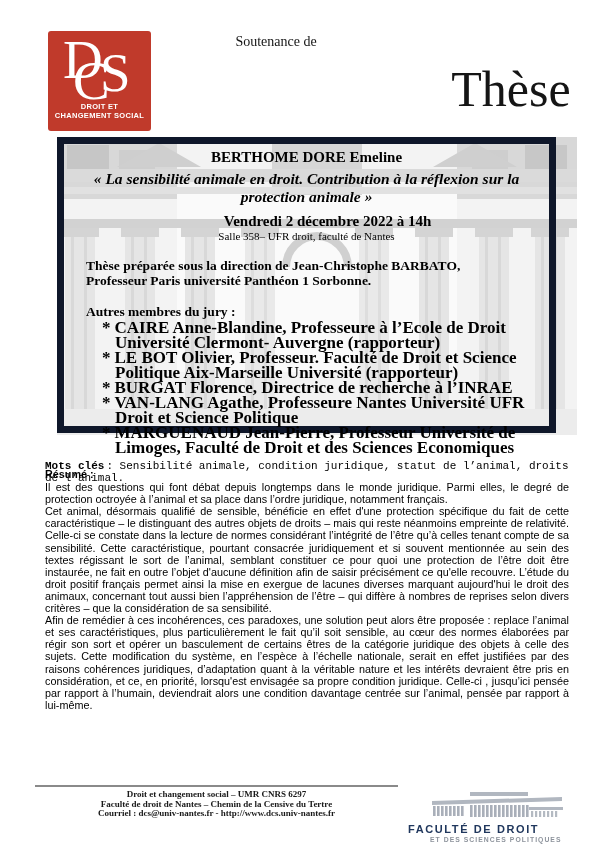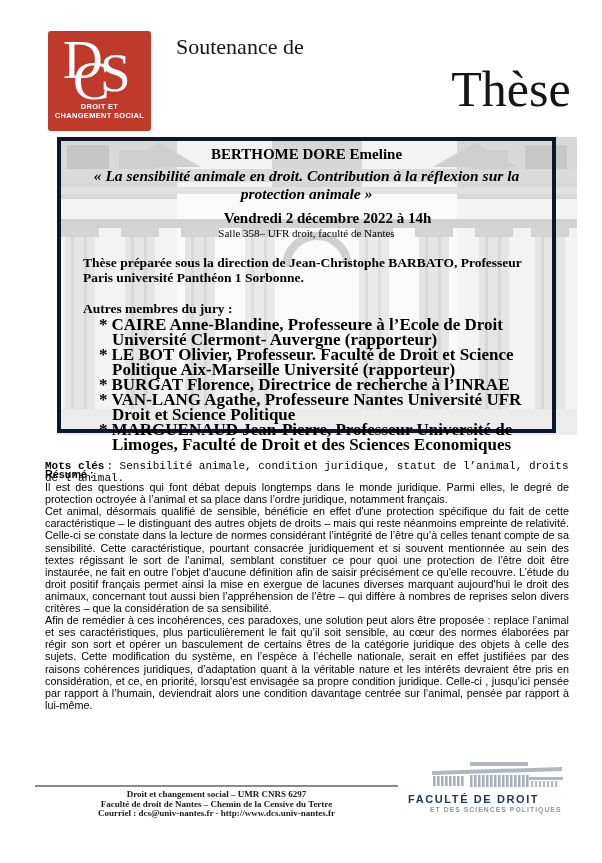--- a/index.html
+++ b/index.html
@@ -31,32 +31,32 @@
     position: absolute; left: 0; right: 0; top: 71px;
     text-align: center; color: #fff;
     font-family: "Liberation Sans", sans-serif;
     font-weight: bold; font-size: 7.5px; line-height: 9px;
     letter-spacing: 0.3px;
   }
 
   
   .pretitle {
     position: absolute; left: 176px; top: 34px; width: 200px;
-    font-size: 22px; color: #151515;
+    text-align: center; font-size: 14px; color: #151515;
   }
   .main-title {
     position: absolute; left: 411px; top: 60px; width: 200px;
     text-align: center; font-size: 50px; color: #151515;
   }
 
   
   .hero-bg { position: absolute; left: 57px; top: 137px; width: 520px; height: 298px; }
   .main-box {
     position: absolute; left: 57px; top: 137px; width: 499px; height: 296px;
-    border: 4px solid #0f172a; background: transparent;
+    border: 7px solid #0f172a; background: transparent;
     text-align: center;
   }
   .candidate { margin-top: 5px; font-size: 15px; font-weight: bold; }
   .thesis-title { margin: 4px 10px 0 10px; font-size: 15.5px; font-weight: bold; font-style: italic; line-height: 18px; }
   .defense-date { margin-top: 7px; font-size: 15px; font-weight: bold; margin-left: 42px; }
   .defense-location { margin-top: 0; font-size: 11px; }
   .direction { margin: 16px 26px 0 22px; text-align: left; font-size: 13.5px; font-weight: bold; line-height: 15px; }
   .jury-heading { margin: 16px 0 0 22px; text-align: left; font-size: 13.5px; font-weight: bold; }
   .jury-list { margin: 0 14px 0 38px; text-align: left; }
   .jury-item {
@@ -81,21 +81,21 @@
   
   .footer-rule {
     position: absolute; left: 35px; top: 785px; width: 363px; height: 2px;
     background: #8a8a8a;
   }
   .footer-address {
     position: absolute; left: 35px; top: 790px; width: 363px;
     text-align: center; font-family: "Liberation Serif", serif;
     font-weight: bold; font-size: 9px; line-height: 9.6px; color: #1a1a1a;
   }
-  .fac-logo { position: absolute; left: 408px; top: 762px; width: 165px; }
+  .fac-logo { position: absolute; left: 408px; top: 792px; width: 165px; }
   .fac-building { display: block; margin-left: 20px; }
   .fac-line1 {
     font-family: "Liberation Sans", sans-serif; font-weight: bold;
     font-size: 11px; letter-spacing: 1.6px; color: #20375d; margin-top: 1px;
   }
   .fac-line2 {
     font-family: "Liberation Sans", sans-serif; font-weight: bold;
     font-size: 6.8px; letter-spacing: 1.05px; color: #8d939c; margin: 1px 0 0 22px;
   }
 </style>

